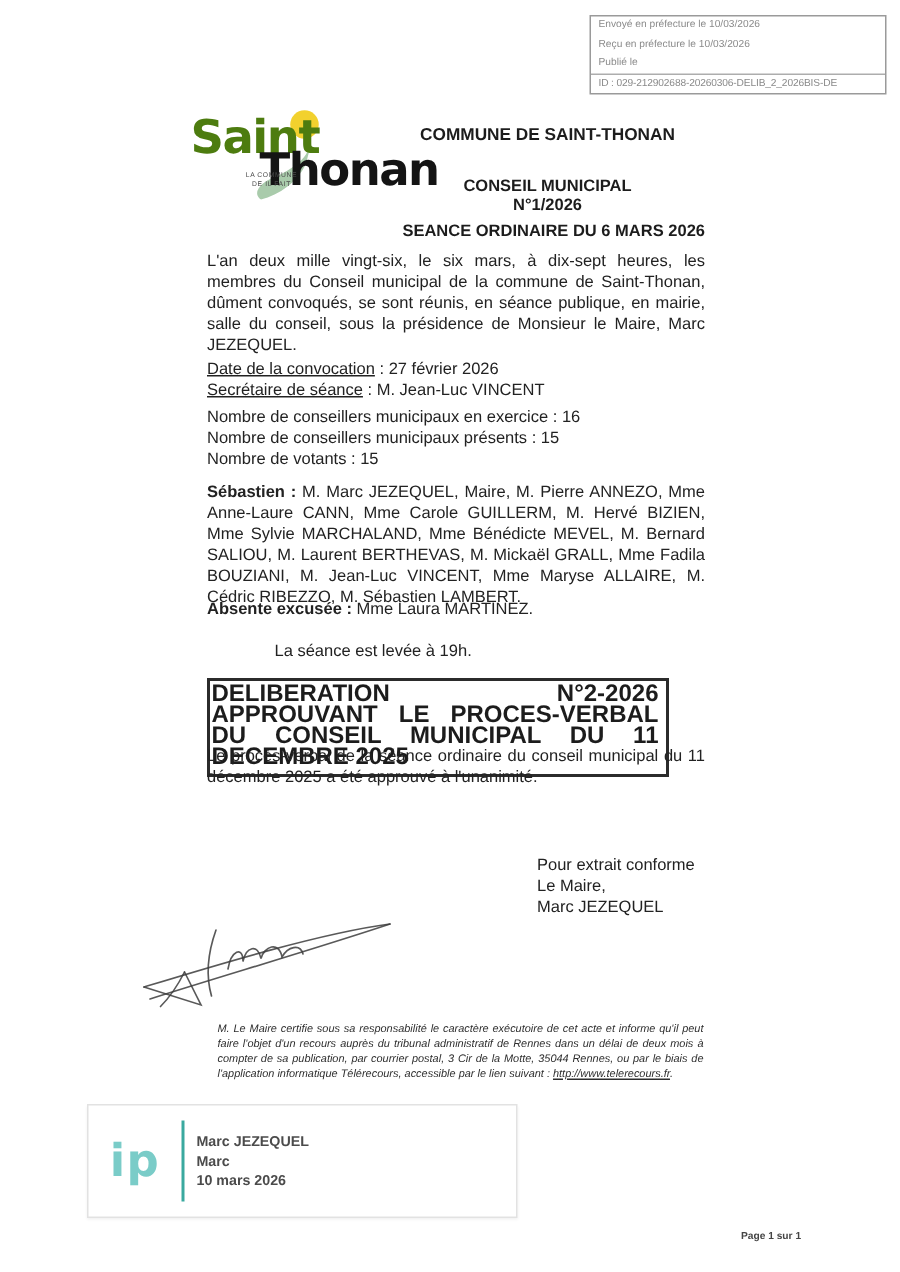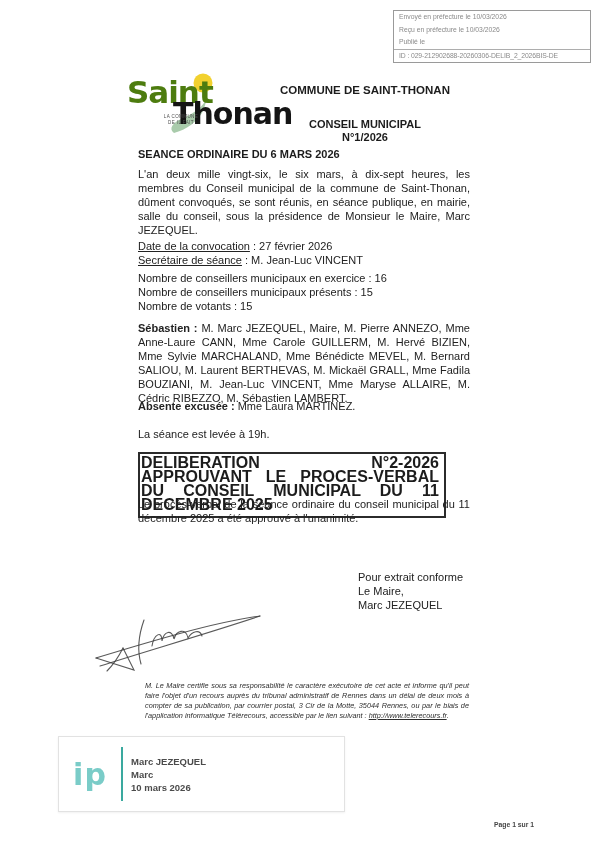--- a/index.html
+++ b/index.html
@@ -37,36 +37,36 @@
   
   .head-block {
     position: absolute; left: 250px; top: 84px; width: 230px; text-align: center;
     font-weight: 700; color: #1c1c1c;
   }
   .head-block .commune { font-size: 11.5px; }
   .head-block .conseil { font-size: 11px; margin-top: 22px; }
   .head-block .numero  { font-size: 11px; margin-top: 1px; }
 
   .seance-title {
-    position: absolute; left: 138px; top: 148px; width: 332px; text-align: left;
+    position: absolute; left: 138px; top: 148px; width: 332px; text-align: right;
     font-size: 11px; font-weight: 700; color: #1c1c1c;
   }
 
   
   .col { position: absolute; left: 138px; width: 332px; font-size: 11px; line-height: 14px; color: #222; }
   .justify { text-align: justify; }
   .u { text-decoration: underline; }
   .b { font-weight: 700; }
 
   .p-intro   { top: 167px; }
   .p-convoc  { top: 239px; }
   .p-counts  { top: 271px; }
   .p-presents{ top: 321px; }
   .p-absente { top: 399px; }
-  .p-levee   { top: 427px; }
+  .p-levee   { top: 427px; margin-left: 45px; }
 
   .delib-box {
     position: absolute; left: 138px; top: 452px; width: 308px;
     border: 2px solid #2b2b2b; padding: 2px 5px 4px 1px;
     font-size: 16px; font-weight: 700; line-height: 14px; text-align: justify; color: #1c1c1c;
   }
 
   .p-approb { top: 497px; }
 
   .right-block { position: absolute; left: 358px; width: 130px; font-size: 11px; line-height: 14px; color: #222; }

